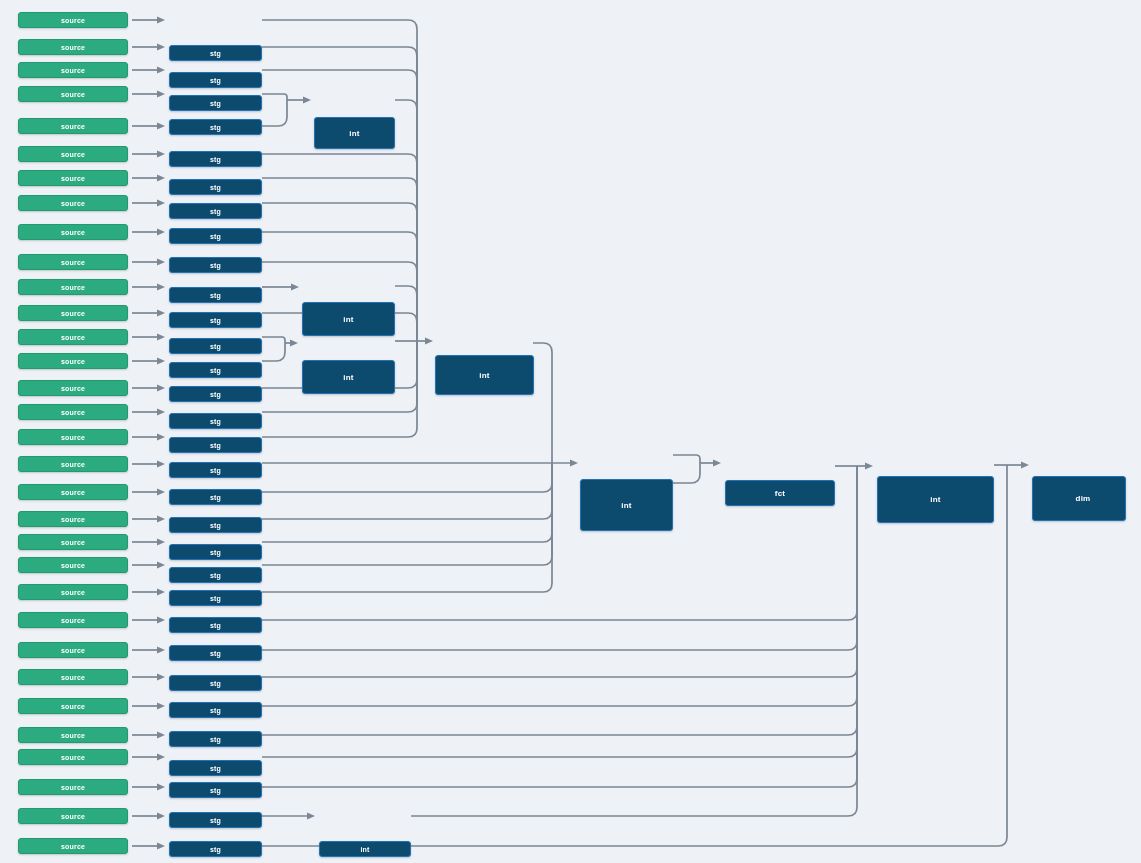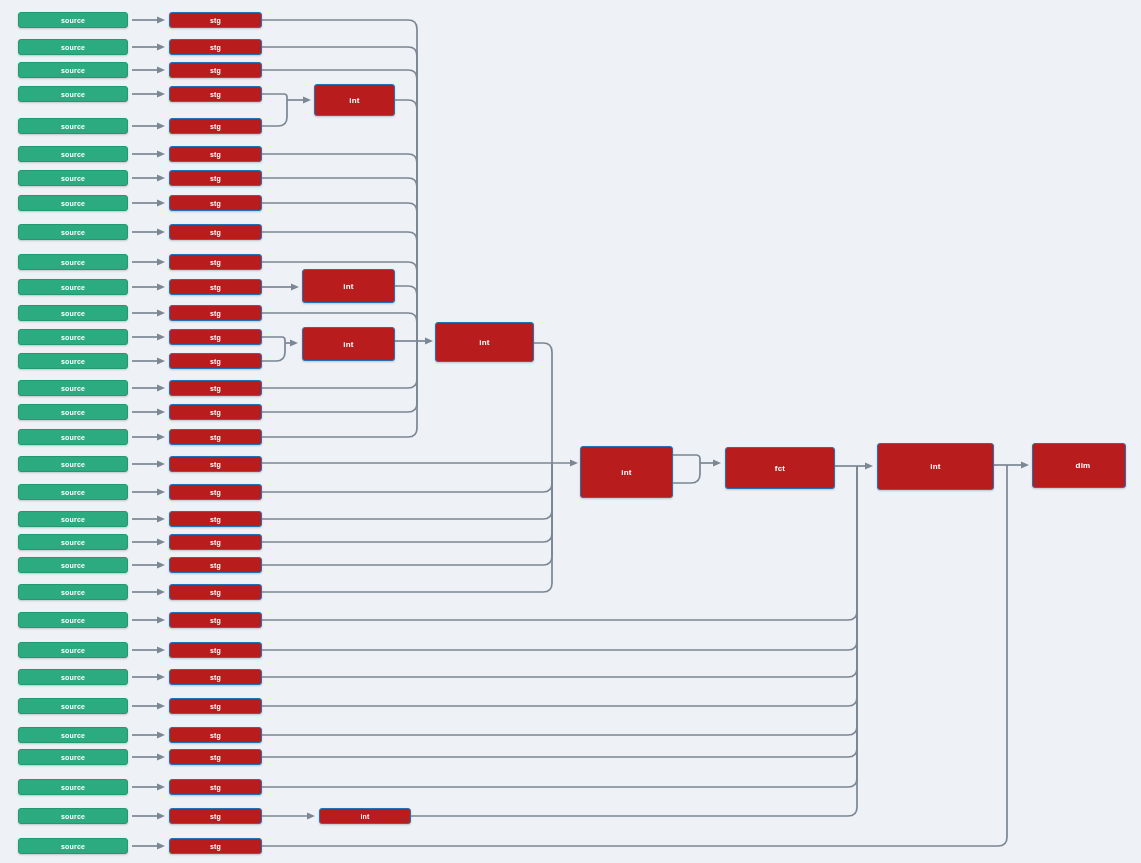--- a/index.html
+++ b/index.html
@@ -3,21 +3,21 @@
 <meta charset="utf-8">
 <style>
   html,body{margin:0;padding:0;background:#eef1f5;}
   .canvas{position:relative;width:1141px;height:863px;background:#eef1f5;overflow:hidden;
           font-family:"Liberation Sans",sans-serif;}
   .edges{position:absolute;left:0;top:0;}
   .node{position:absolute;display:flex;align-items:center;justify-content:center;
         color:#fff;font-weight:bold;border-radius:3px;box-sizing:border-box;cursor:pointer;
         letter-spacing:.2px;}
   .node.source{background:#2bab7f;border:1px solid #23996f;box-shadow:0 1px 2px rgba(20,60,45,.22);font-size:7px;}
-  .node.model{background:#b91c1c;border:1px solid #2372b8;box-shadow:0 1px 2px rgba(20,45,70,.22);font-size:7px;}
+  .node.model{background:#0c4a6e;border:1px solid #2372b8;box-shadow:0 1px 2px rgba(20,45,70,.22);font-size:7px;margin-top:33px;}
   .node.big{font-size:8px;}
 </style>
 </head>
 <body>
 
 <div class="canvas">
   <svg class="edges" width="1141" height="863">
       <path d="M 132 20 L 157 20" fill="none" stroke="#7b8794" stroke-width="1.7"></path>
       <polygon points="165,20 157,16.4 157,23.6" fill="#7b8794"></polygon>
       <path d="M 132 47 L 157 47" fill="none" stroke="#7b8794" stroke-width="1.7"></path>
@@ -199,18 +199,18 @@
       <div class="node model" style="left: 169px; top: 779px; width: 93px; height: 16px;">stg</div>
       <div class="node source" style="left: 18px; top: 808px; width: 110px; height: 16px;">source</div>
       <div class="node model" style="left: 169px; top: 808px; width: 93px; height: 16px;">stg</div>
       <div class="node source" style="left: 18px; top: 838px; width: 110px; height: 16px;">source</div>
       <div class="node model" style="left: 169px; top: 838px; width: 93px; height: 16px;">stg</div>
       <div class="node model big" style="left: 314px; top: 84px; width: 81px; height: 32px;">int</div>
       <div class="node model big" style="left: 302px; top: 269px; width: 93px; height: 34px;">int</div>
       <div class="node model big" style="left: 302px; top: 327px; width: 93px; height: 34px;">int</div>
       <div class="node model big" style="left: 435px; top: 322px; width: 99px; height: 40px;">int</div>
       <div class="node model big" style="left: 580px; top: 446px; width: 93px; height: 52px;">int</div>
-      <div class="node model big" style="left: 725px; top: 447px; width: 110px; height: 42px;">fct</div>
+      <div class="node model big" style="left: 725px; top: 447px; width: 110px; height: 26px;">fct</div>
       <div class="node model big" style="left: 877px; top: 443px; width: 117px; height: 47px;">int</div>
       <div class="node model big" style="left: 1032px; top: 443px; width: 94px; height: 45px; padding-left: 8px;">dim</div>
       <div class="node model" style="left: 319px; top: 808px; width: 92px; height: 16px;">int</div>
     </div>
 </div>
 
 </body></html>

